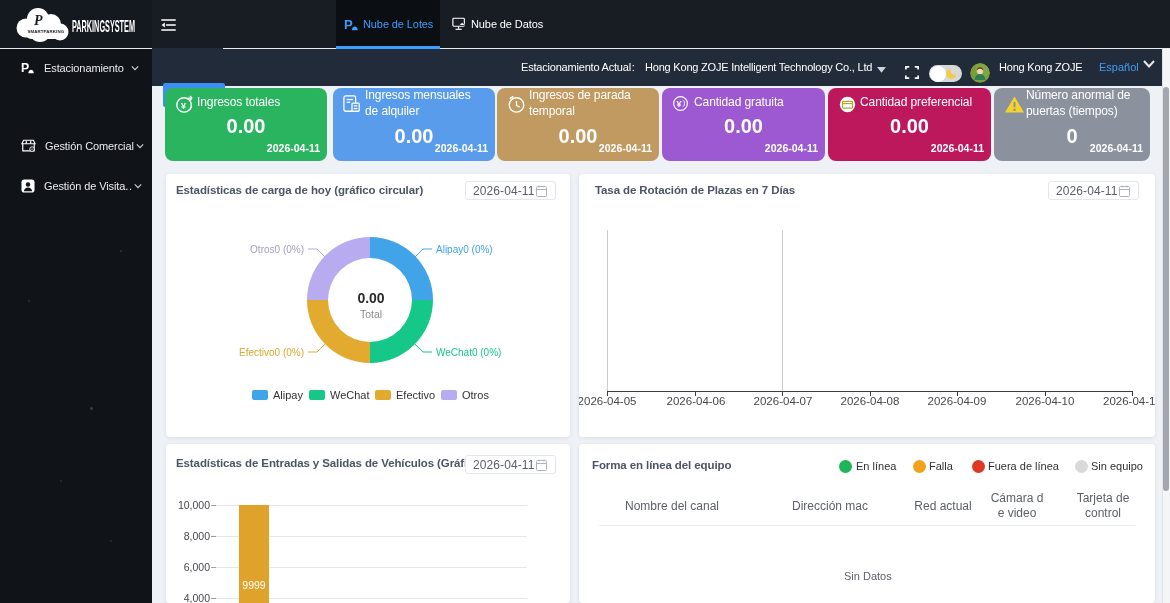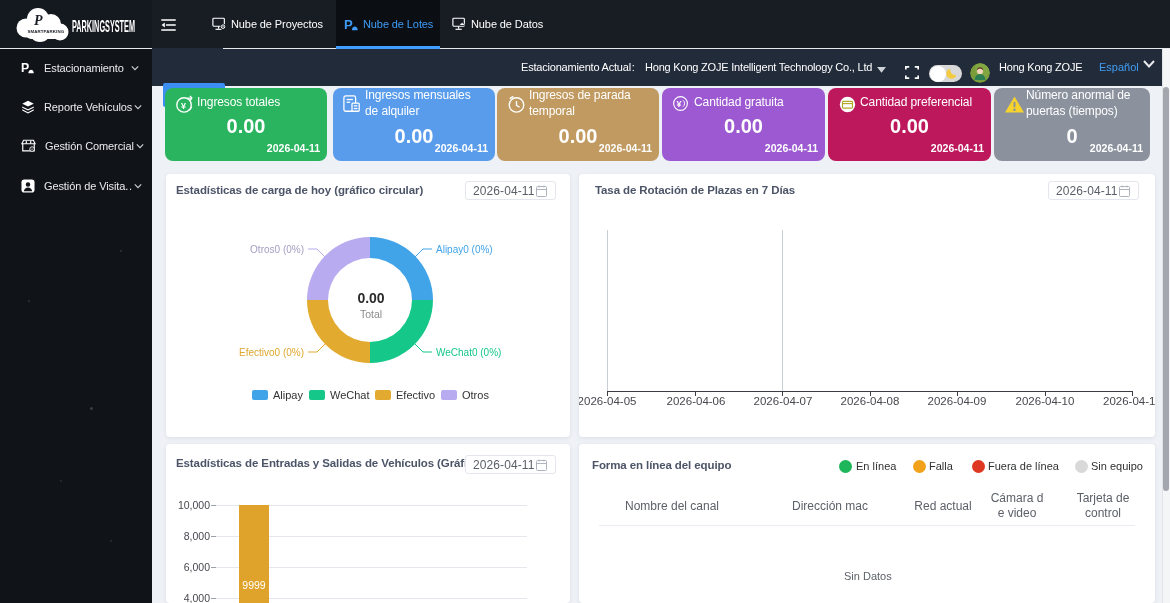--- a/index.html
+++ b/index.html
@@ -77,33 +77,20 @@
 
   <svg class="abs" style="left:161px;top:19px" width="15" height="12" viewBox="0 0 15 12">
     <g stroke="#ffffff" stroke-width="1.5" stroke-linecap="round">
       <line x1="0.8" y1="1" x2="14.2" y2="1"></line>
       <line x1="5.5" y1="6" x2="14.2" y2="6"></line>
       <line x1="0.8" y1="11" x2="14.2" y2="11"></line>
     </g>
     <path d="M3.8,3.6 L0.6,6 L3.8,8.4 Z" fill="#ffffff"></path>
   </svg>
 
-  <div class="tab" style="left:212px">
-    <svg width="15" height="14" viewBox="0 0 17 15">
-        <g fill="none" stroke="#fff" stroke-width="1.3">
-          <rect x="1" y="1" width="13" height="9" rx="1"></rect>
-          <line x1="4" y1="13.5" x2="11" y2="13.5"></line>
-          <line x1="7.5" y1="10" x2="7.5" y2="13"></line>
-        </g>
-        <circle cx="12.5" cy="10.5" r="3.2" fill="#181d24"></circle>
-        <circle cx="12.5" cy="10.5" r="2" fill="none" stroke="#fff" stroke-width="1.1"></circle>
-        <circle cx="12.5" cy="10.5" r="0.7" fill="#fff"></circle>
-      </svg>
-    <span>Nube de Proyectos</span>
-  </div>
   <div class="tab" style="left:344px;color:#3f9bf7">
     <svg width="15" height="15" viewBox="0 0 16 16">
         <text x="0" y="13" font-size="14" font-weight="bold" fill="#3f9bf7">P</text>
         <path d="M8.5,12.5 q1,-2.5 3,-2.5 q2,0 3,2.5 l0,1.5 l-6,0 Z" fill="#3f9bf7"></path>
       </svg>
     <span>Nube de Lotes</span>
   </div>
   <div class="tab" style="left:452px">
     <svg width="15" height="14" viewBox="0 0 17 15">
         <g fill="none" stroke="#fff" stroke-width="1.3">
@@ -122,33 +109,20 @@
   <div class="abs" style="left:120px;top:250px;width:2px;height:2px;border-radius:50%;background:#2e333a"></div>
   <div class="abs" style="left:60px;top:480px;width:2px;height:2px;border-radius:50%;background:#2a2f36"></div>
   <div class="abs" style="left:110px;top:540px;width:2px;height:2px;border-radius:50%;background:#2a2f36"></div>
   <div class="menu-item" style="top:58px;height:20px">
     <svg class="micon" width="14" height="14" viewBox="0 0 16 16">
         <text x="0" y="13" font-size="14" font-weight="bold" fill="#fff">P</text>
         <path d="M8.5,12.5 q1,-2.5 3,-2.5 q2,0 3,2.5 l0,1.5 l-6,0 Z" fill="#fff"></path>
       </svg>
     <span>Estacionamiento</span>
     <svg class="caret" viewBox="0 0 10 10">
-        <path d="M1,3 L5,7 L9,3" fill="none" stroke="#cfd3da" stroke-width="1.4"></path>
-      </svg>
-  </div>
-  <div class="menu-item" style="top:97px;height:20px">
-    <svg class="micon" width="14" height="14" viewBox="0 0 16 17">
-        <g fill="#fff">
-          <path d="M8,1 L15,4.5 L8,8 L1,4.5 Z"></path>
-          <path d="M1,7.8 L8,11.3 L15,7.8 L15,9.3 L8,12.8 L1,9.3 Z"></path>
-          <path d="M1,11.3 L8,14.8 L15,11.3 L15,12.8 L8,16.3 L1,12.8 Z"></path>
-        </g>
-      </svg>
-    <span>Reporte Vehículos</span>
-    <svg class="caret" style="margin-left:2px" viewBox="0 0 10 10">
         <path d="M1,3 L5,7 L9,3" fill="none" stroke="#cfd3da" stroke-width="1.4"></path>
       </svg>
   </div>
   <div class="menu-item" style="top:176px;height:20px">
     <svg class="micon" width="14" height="14" viewBox="0 0 15 15">
         <rect x="0.5" y="0.5" width="14" height="14" rx="3" fill="#fff"></rect>
         <circle cx="7.5" cy="6" r="2.4" fill="#101318"></circle>
         <path d="M3,13 q1,-4 4.5,-4 q3.5,0 4.5,4 Z" fill="#101318"></path>
       </svg>
     <span>Gestión de Visita. .</span>

